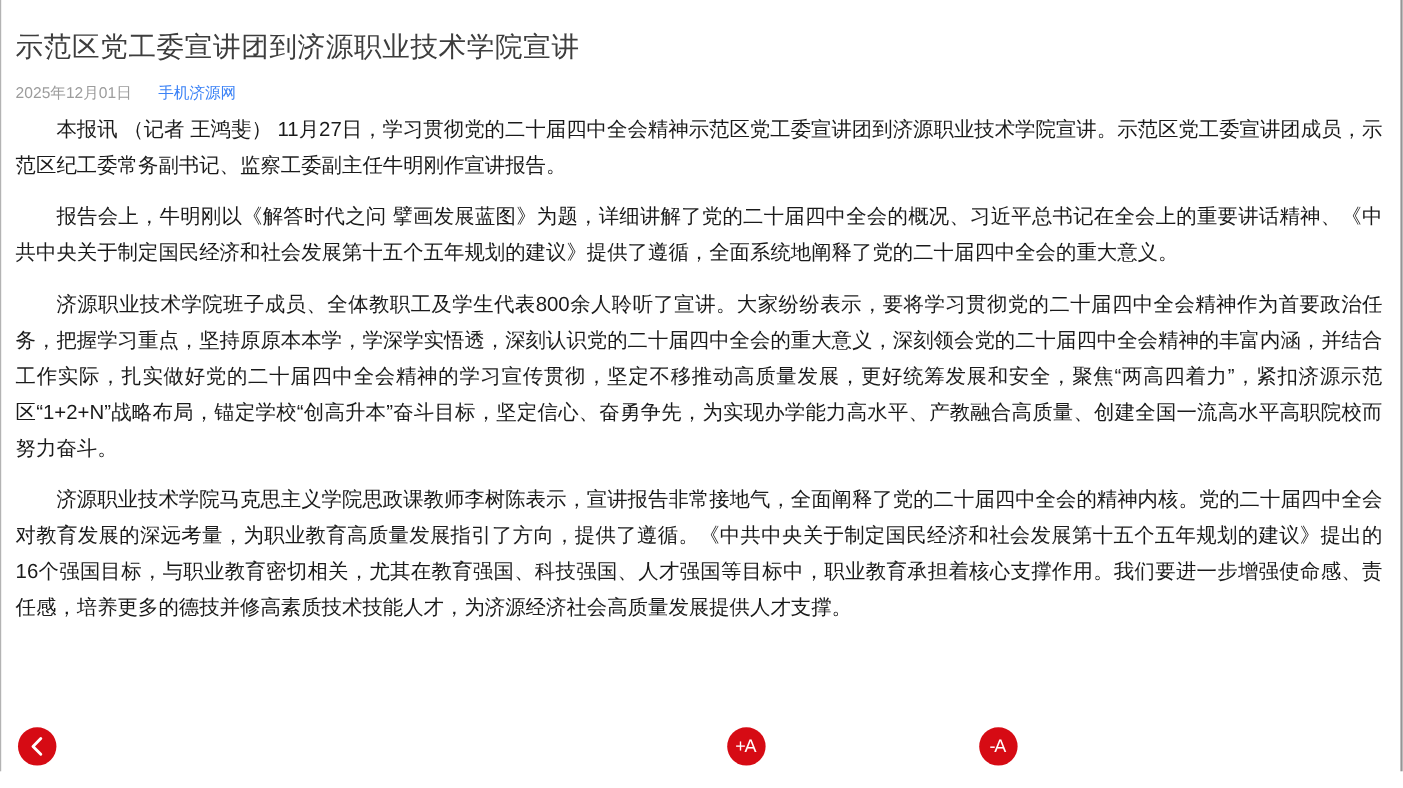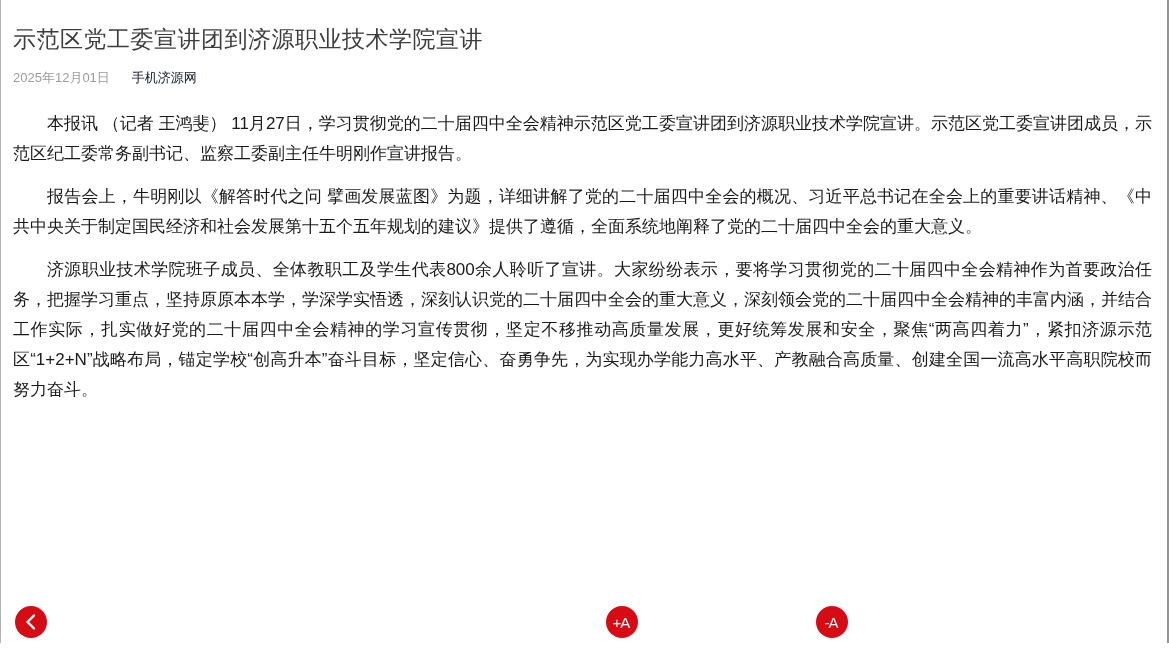--- a/index.html
+++ b/index.html
@@ -26,28 +26,28 @@
     letter-spacing: 0.5px;
   }
   .meta-row {
     margin: 14px 16px 0 12px;
     font-size: 13px;
     display: flex;
     align-items: flex-start;
   }
   .publish-date { color: #9c9c9c; }
   .source-link {
-    color: #0f172a;
+    color: #3b82f6;
     margin-left: 22px;
     text-decoration: none;
     cursor: pointer;
     font-family: Liberation Serif, serif;
   }
   .article-body {
-    margin-top: 22px;
+    margin-top: 6px;
   }
   .article-body p {
     margin: 0 15px 13px 12px;
     font-size: 17px;
     line-height: 30px;
     color: #1a1a1a;
     text-indent: 2em;
     text-align: justify;
   }
   .toolbar {
@@ -93,20 +93,21 @@
 
   <div class="meta-row">
     <span class="publish-date">2025年12月01日</span>
     <a class="source-link">手机济源网</a>
   </div>
 
   <div class="article-body">
     <p>本报讯 （记者 王鸿斐） 11月27日，学习贯彻党的二十届四中全会精神示范区党工委宣讲团到济源职业技术学院宣讲。示范区党工委宣讲团成员，示范区纪工委常务副书记、监察工委副主任牛明刚作宣讲报告。</p>
     <p>报告会上，牛明刚以《解答时代之问 擘画发展蓝图》为题，详细讲解了党的二十届四中全会的概况、习近平总书记在全会上的重要讲话精神、《中共中央关于制定国民经济和社会发展第十五个五年规划的建议》提供了遵循，全面系统地阐释了党的二十届四中全会的重大意义。</p>
     <p>济源职业技术学院班子成员、全体教职工及学生代表800余人聆听了宣讲。大家纷纷表示，要将学习贯彻党的二十届四中全会精神作为首要政治任务，把握学习重点，坚持原原本本学，学深学实悟透，深刻认识党的二十届四中全会的重大意义，深刻领会党的二十届四中全会精神的丰富内涵，并结合工作实际，扎实做好党的二十届四中全会精神的学习宣传贯彻，坚定不移推动高质量发展，更好统筹发展和安全，聚焦“两高四着力”，紧扣济源示范区“1+2+N”战略布局，锚定学校“创高升本”奋斗目标，坚定信心、奋勇争先，为实现办学能力高水平、产教融合高质量、创建全国一流高水平高职院校而努力奋斗。</p>
+    <p>济源职业技术学院马克思主义学院思政课教师李树陈表示，宣讲报告非常接地气，全面阐释了党的二十届四中全会的精神内核。党的二十届四中全会对教育发展的深远考量，为职业教育高质量发展指引了方向，提供了遵循。《中共中央关于制定国民经济和社会发展第十五个五年规划的建议》提出的16个强国目标，与职业教育密切相关，尤其在教育强国、科技强国、人才强国等目标中，职业教育承担着核心支撑作用。我们要进一步增强使命感、责任感，培养更多的德技并修高素质技术技能人才，为济源经济社会高质量发展提供人才支撑。</p>
   </div>
 
   <div class="toolbar">
 
     <button class="round-btn btn-back">
       <span>
         <svg class="chevron-svg" width="14" height="18" viewBox="0 0 14 18">
           <polyline points="10,2.5 3.5,9 10,15.5" fill="none" stroke="#ffffff" stroke-width="2.4" stroke-linecap="round" stroke-linejoin="round"></polyline>
         </svg>
       </span>

